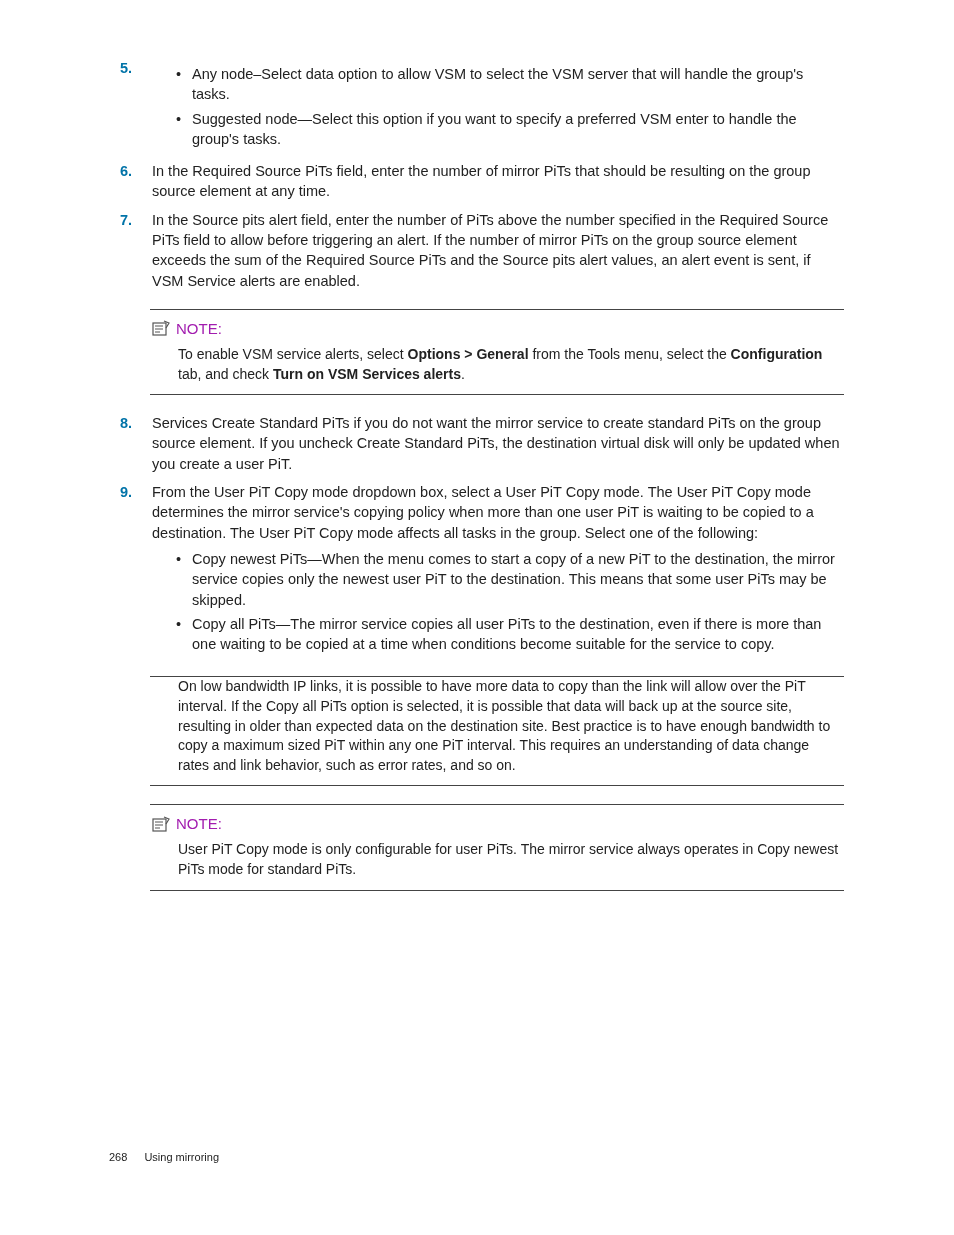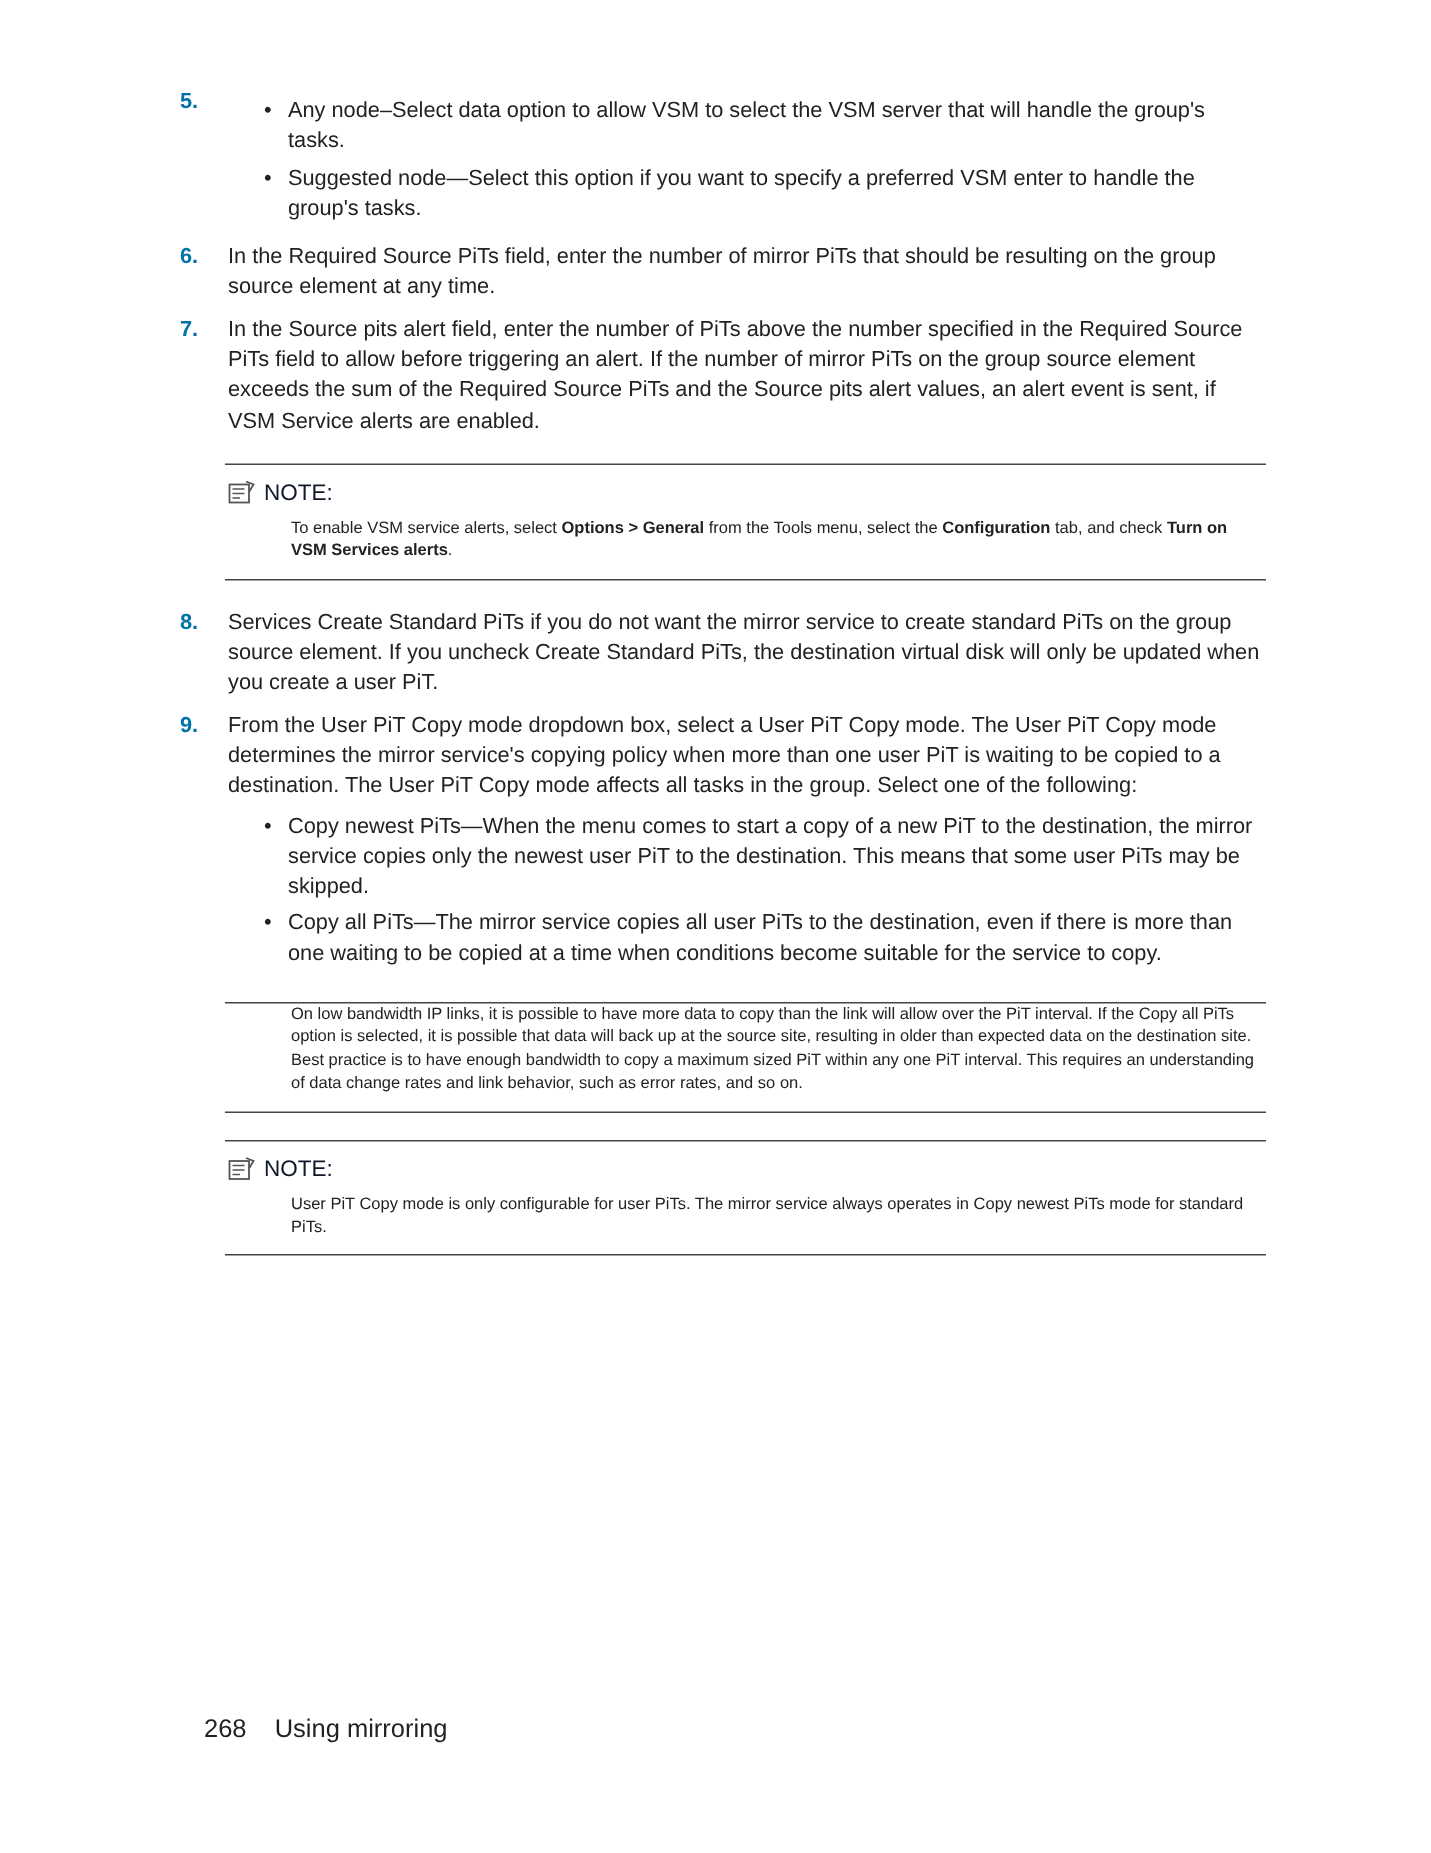--- a/index.html
+++ b/index.html
@@ -55,33 +55,33 @@
   .callout-icon {
     width: 22px;
     height: 18px;
     flex-shrink: 0;
     margin-right: 4px;
     display: flex;
     align-items: center;
     justify-content: center;
   }
   .callout-label {
-    color: #0f172a;
+    color: #a21caf;
     font-size: 15px;
   }
   .callout-body {
-    margin: 0 0 10px 44px;
-    font-size: 11px;
+    margin: 0 0 10px 28px;
+    font-size: 14px;
   }
   .bold { font-weight: bold; }
   .footer {
     position: absolute;
     bottom: 70px;
-    left: 136px;
-    font-size: 17px;
+    left: 109px;
+    font-size: 11px;
   }
   .page-num { margin-right: 14px; }
 </style>
 </head>
 <body>
 
 <div class="ol-item">
   <div class="ol-num">5.</div>
   <div class="ol-body">
     <div class="sub-ul">

